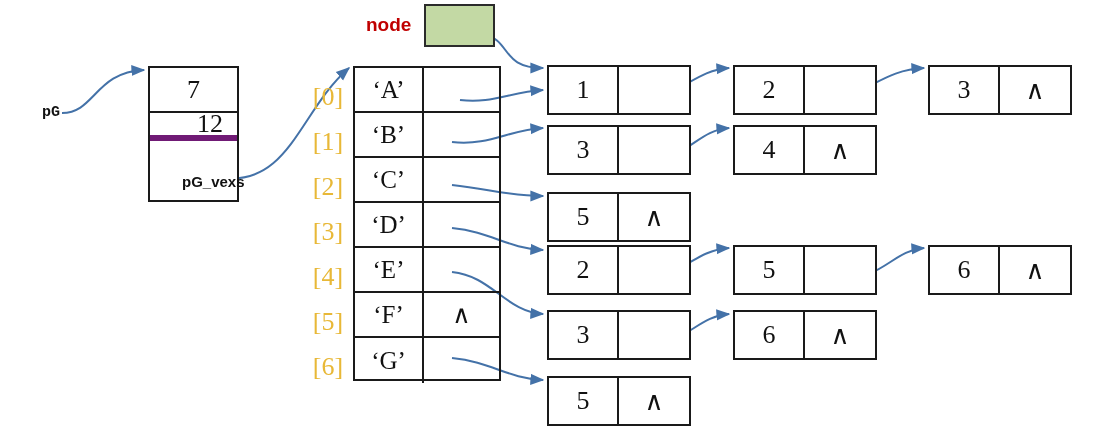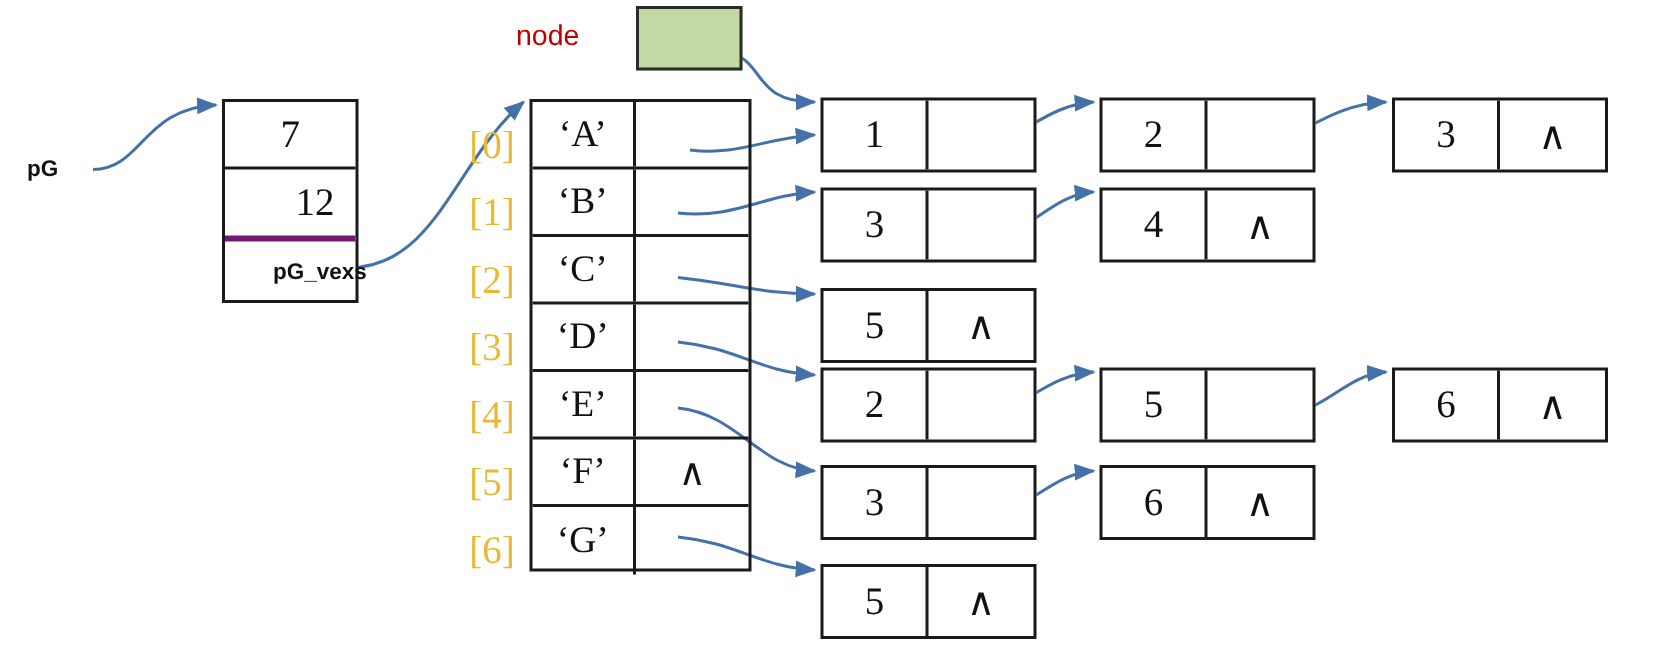--- a/index.html
+++ b/index.html
@@ -9,29 +9,29 @@
 
   
   .box{position:absolute;box-sizing:border-box;border:2px solid #1a1a1a;background:#fff;}
 
   
   #pg-struct{left:148px;top:66px;width:91px;height:136px;}
   #pg-struct .row{position:absolute;left:0;width:100%;box-sizing:border-box;display:flex;
                   align-items:center;justify-content:center;font-family:"Liberation Serif",serif;
                   font-size:26px;color:#111;}
   #pg-struct .row.r0{top:0;height:45px;border-bottom:2px solid #1a1a1a;}
-  #pg-struct .row.r1{top:45px;height:48px;border-bottom:4px solid #701a75;padding-left:33px;}
+  #pg-struct .row.r1{top:45px;height:28px;border-bottom:6px solid #701a75;padding-left:33px;}
   #pg-struct .row.r2{top:90px;height:46px;justify-content:flex-start;padding-left:4px;
                      font-family:"Liberation Sans",sans-serif;font-size:15px;font-weight:bold;margin-left:28px;}
 
-  .pg-label{position:absolute;left:18px;top:104px;font-size:15px;font-weight:bold;color:#111;
-            font-family:Liberation Sans, sans-serif;}
-
-  
-  .node-label{position:absolute;left:344px;top:14px;font-size:19px;font-weight:normal;color:#c00000;
+  .pg-label{position:absolute;left:42px;top:104px;font-size:15px;font-weight:bold;color:#111;
+            font-family:Liberation Mono, monospace;}
+
+  
+  .node-label{position:absolute;left:366px;top:14px;font-size:19px;font-weight:bold;color:#c00000;
               font-family:"Liberation Sans",sans-serif;}
   #node-swatch{left:424px;top:4px;width:71px;height:43px;background:#c3d9a4;border:2px solid #2b2b2b;}
 
   
   #vtable{position:absolute;left:353px;top:66px;width:148px;height:315px;
           border:2px solid #1a1a1a;box-sizing:border-box;}
   #vtable .vrow{position:absolute;left:0;width:100%;height:45px;box-sizing:border-box;
                 border-bottom:2px solid #1a1a1a;}
   #vtable .vrow.last{border-bottom:none;}
   #vtable .vdata{position:absolute;left:0;top:0;width:69px;height:100%;box-sizing:border-box;

